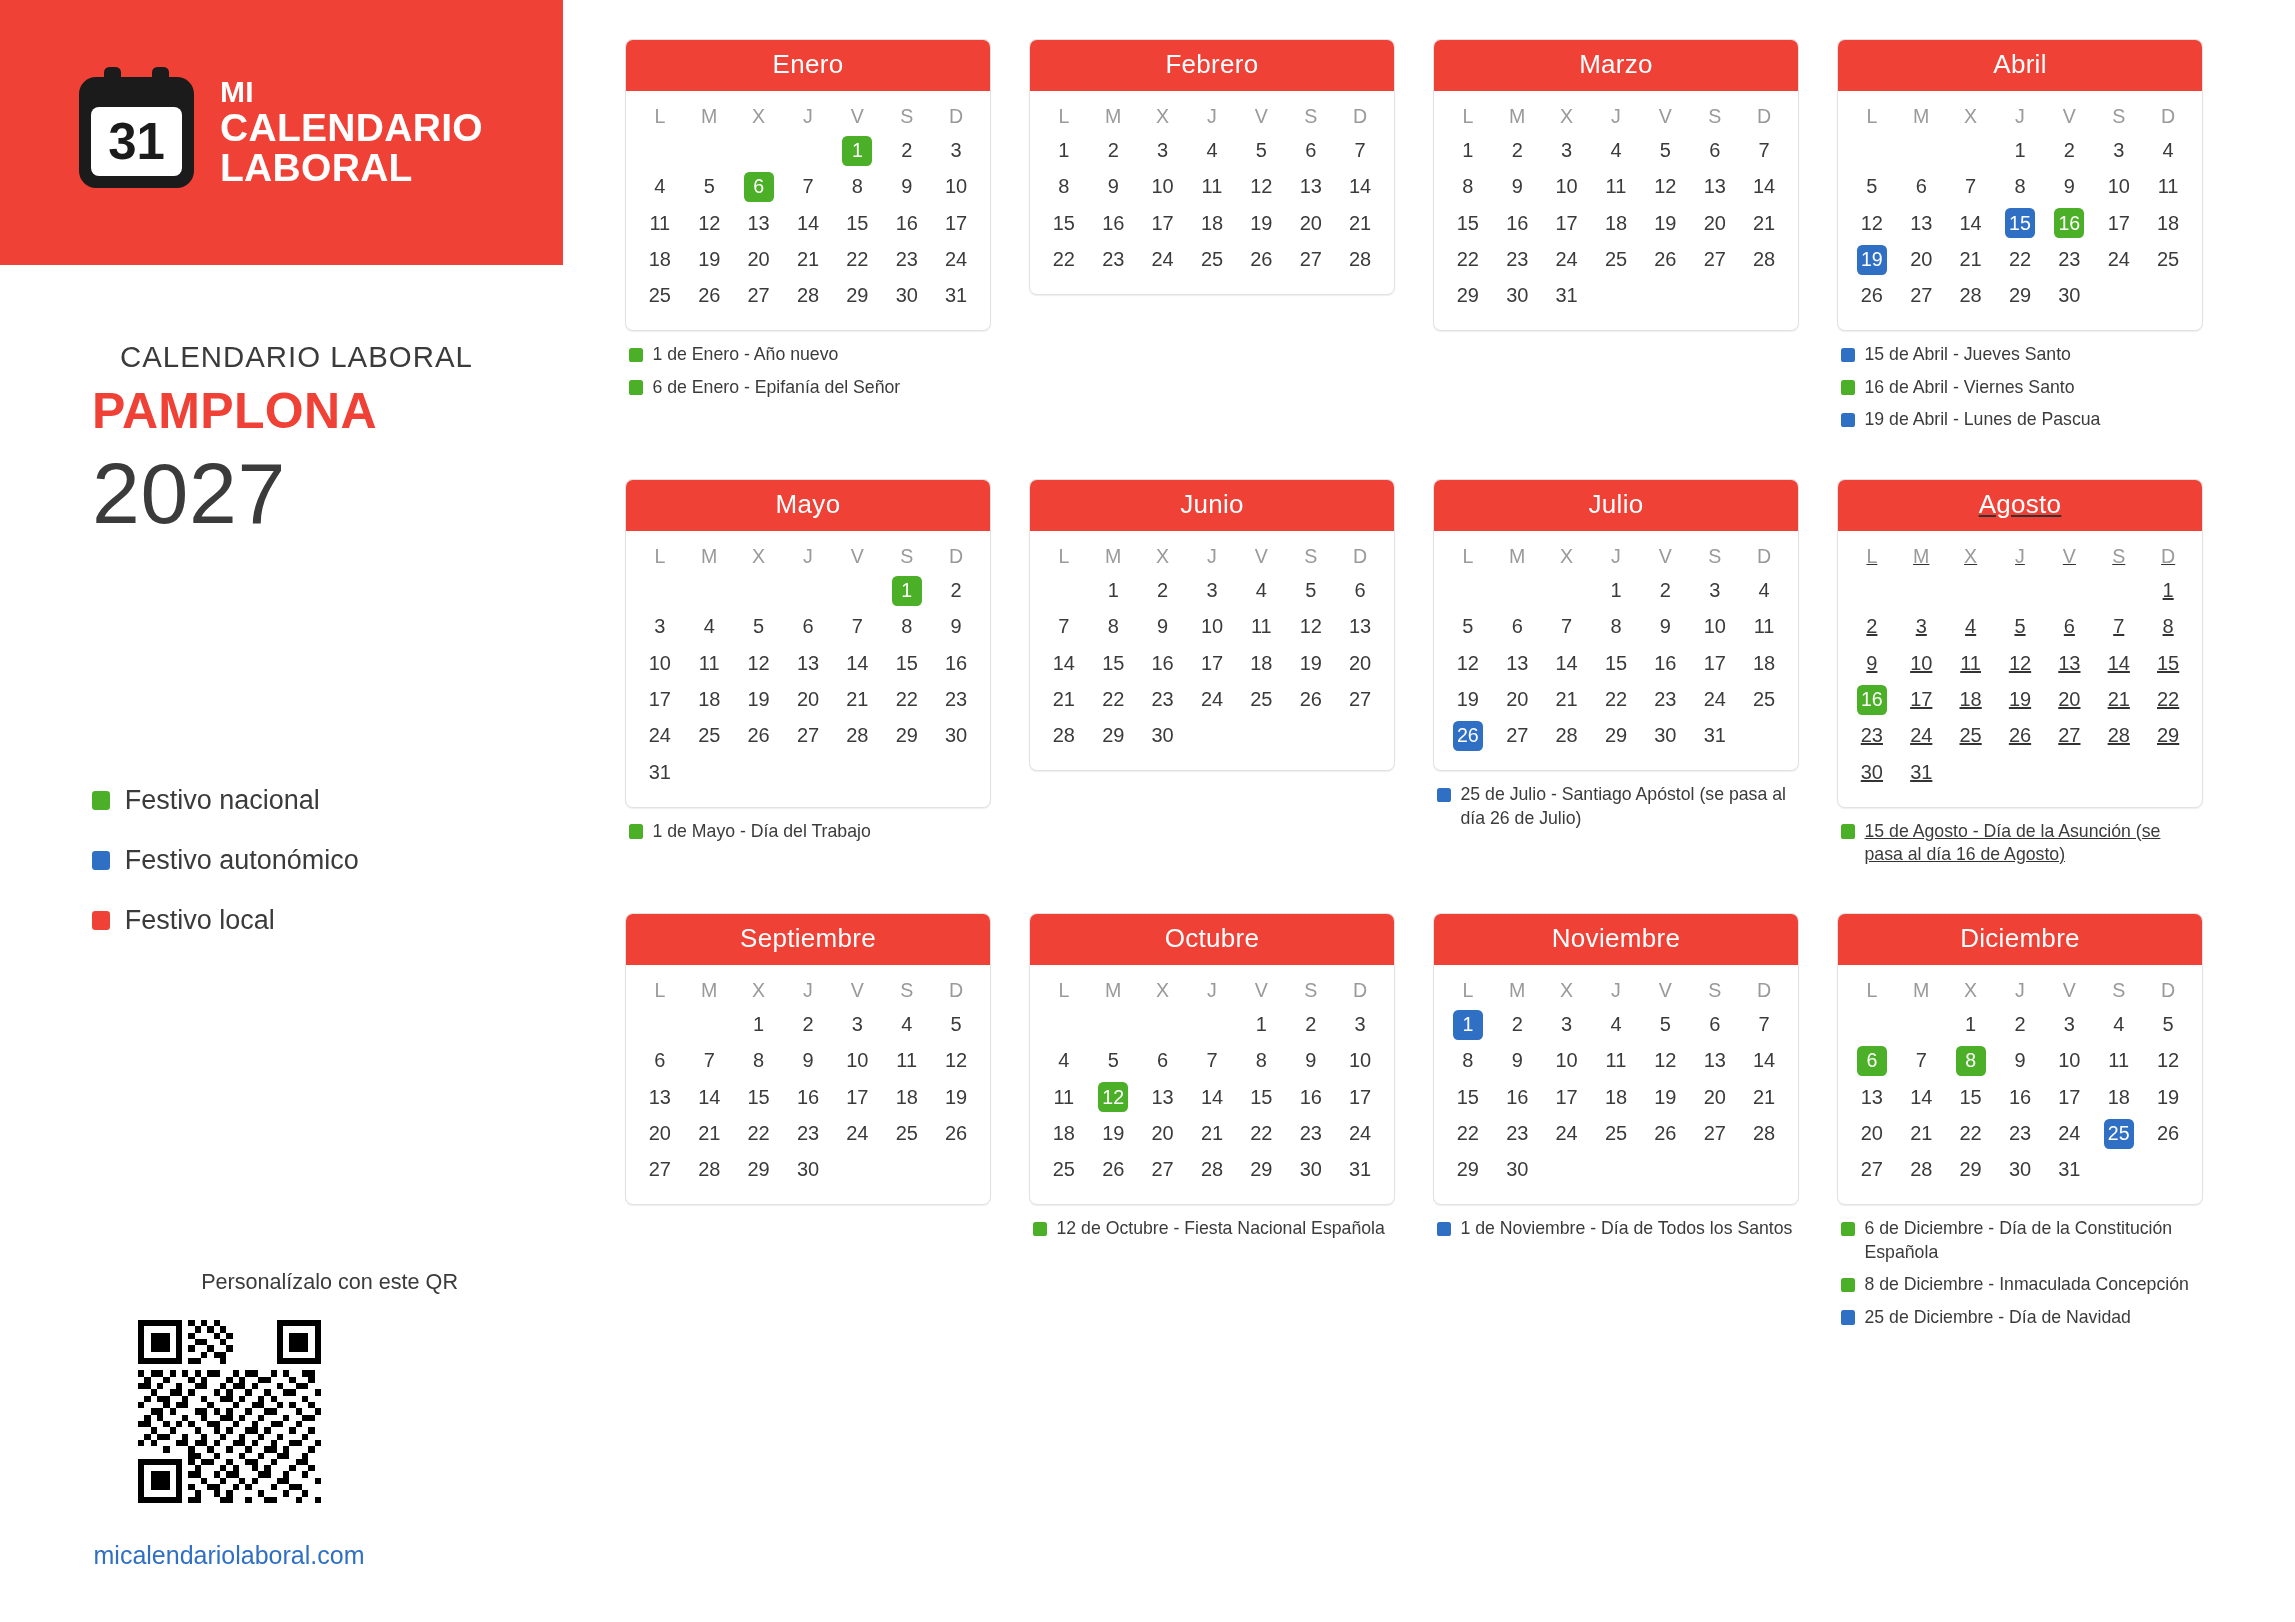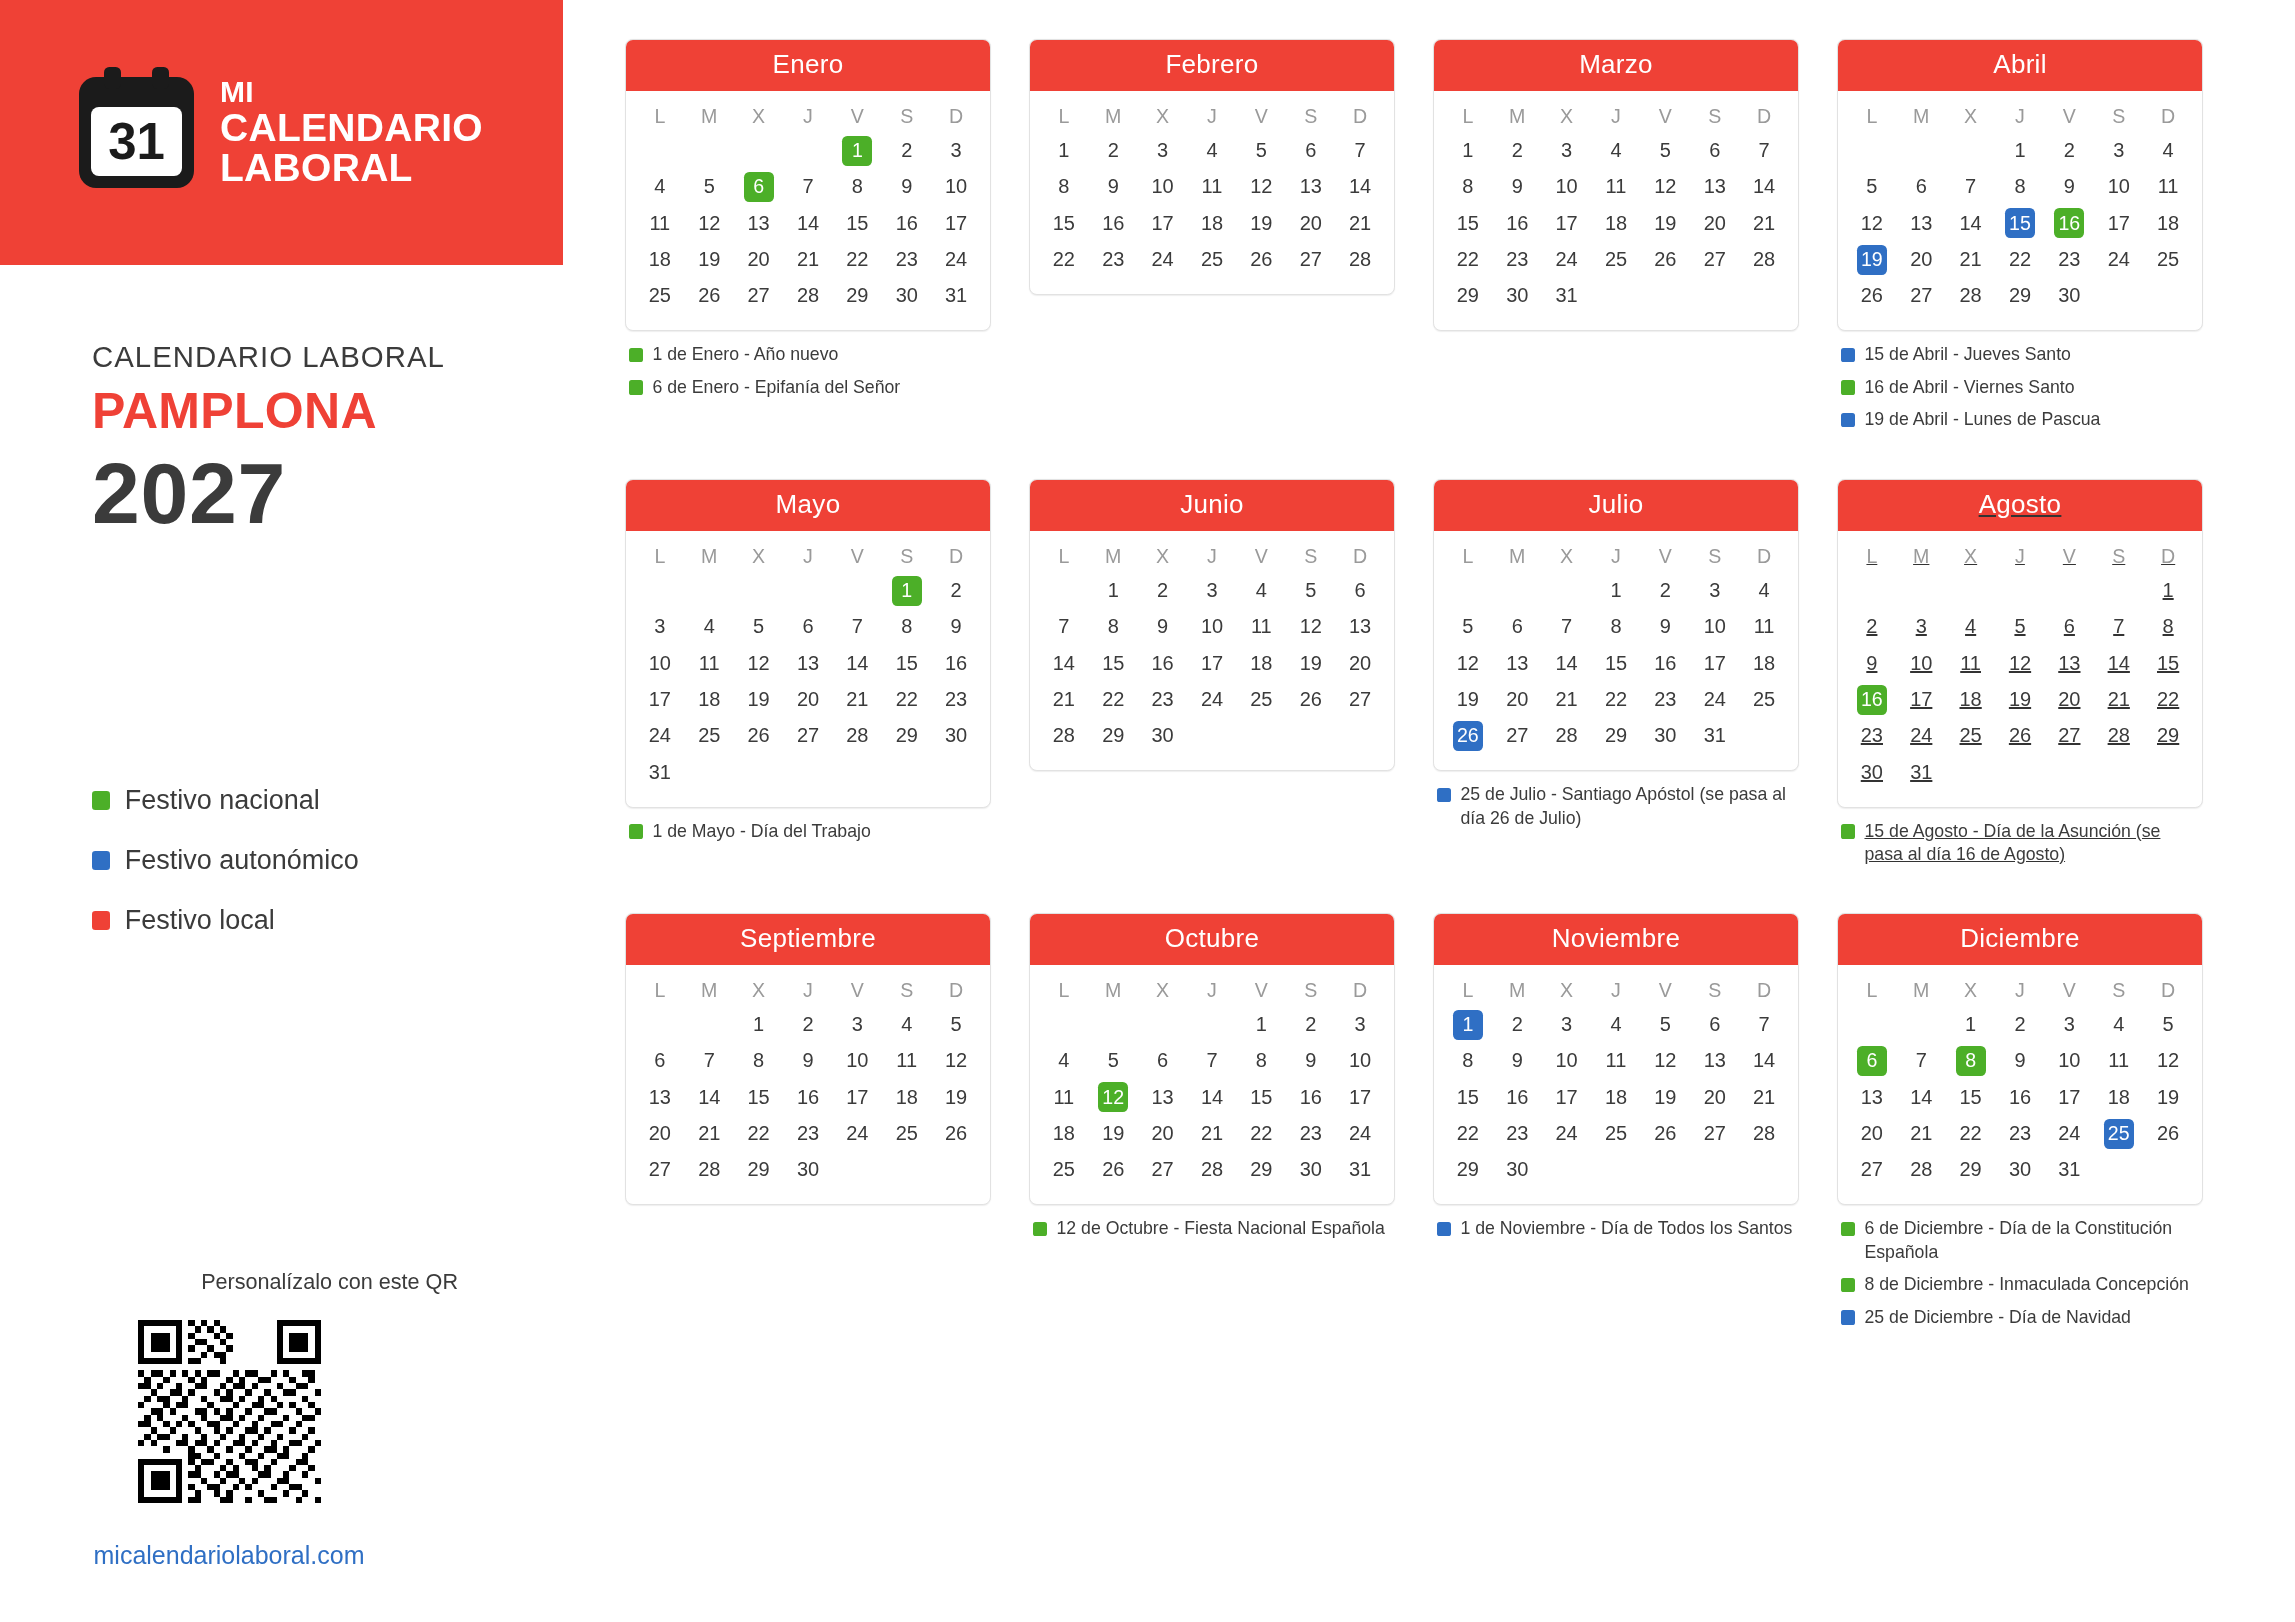--- a/index.html
+++ b/index.html
@@ -45,23 +45,23 @@
     display: flex; align-items: center; justify-content: center;
     font-size: 51px; font-weight: bold; color: #1b1b1b;
     font-family: "Liberation Sans", sans-serif;
   }
   .logo-text { color: #ffffff; line-height: 1.02; }
   .logo-text .l1 { font-size: 30px; font-weight: bold; letter-spacing: 0.3px; }
   .logo-text .l2 { font-size: 39px; font-weight: bold; letter-spacing: 0.3px; }
   .logo-text .l3 { font-size: 39px; font-weight: bold; letter-spacing: 0.3px; }
 
   .title-block { position: absolute; left: 92px; top: 340px; }
-  .t-sub { font-size: 29.4px; letter-spacing: 1px; color: #3b3b3b; font-weight: 400; }
+  .t-sub { font-size: 29.4px; letter-spacing: 1px; color: #3b3b3b; font-weight: 400; margin-left: 28px; }
   .t-city { font-size: 50px; color: #ef4136; font-weight: bold; margin-top: 7.9px; letter-spacing: 0.3px; }
-  .t-year { font-size: 86px; color: #3b3b3b; font-weight: 700; margin-top: 3.9px; letter-spacing: 0.7px; }
+  .t-year { font-size: 86px; color: #3b3b3b; font-weight: 400; margin-top: 3.9px; letter-spacing: 0.7px; }
 
   .legend { position: absolute; left: 92px; top: 785px; }
   .legend-row { display: flex; align-items: center; margin-bottom: 29px; }
   .legend-sq { width: 18.3px; height: 18.3px; border-radius: 3.3px; margin-right: 14.4px; flex: 0 0 auto; }
   .legend-label { font-size: 27px; color: #3b3b3b; }
 
   .qr-block { position: absolute; left: 0; top: 1269px; width: 458px; text-align: right; }
   .qr-caption { font-size: 21.6px; color: #3b3b3b; }
   .qr-img { margin: 25px auto 0; width: 183px; height: 183px; }
   .site-url {

